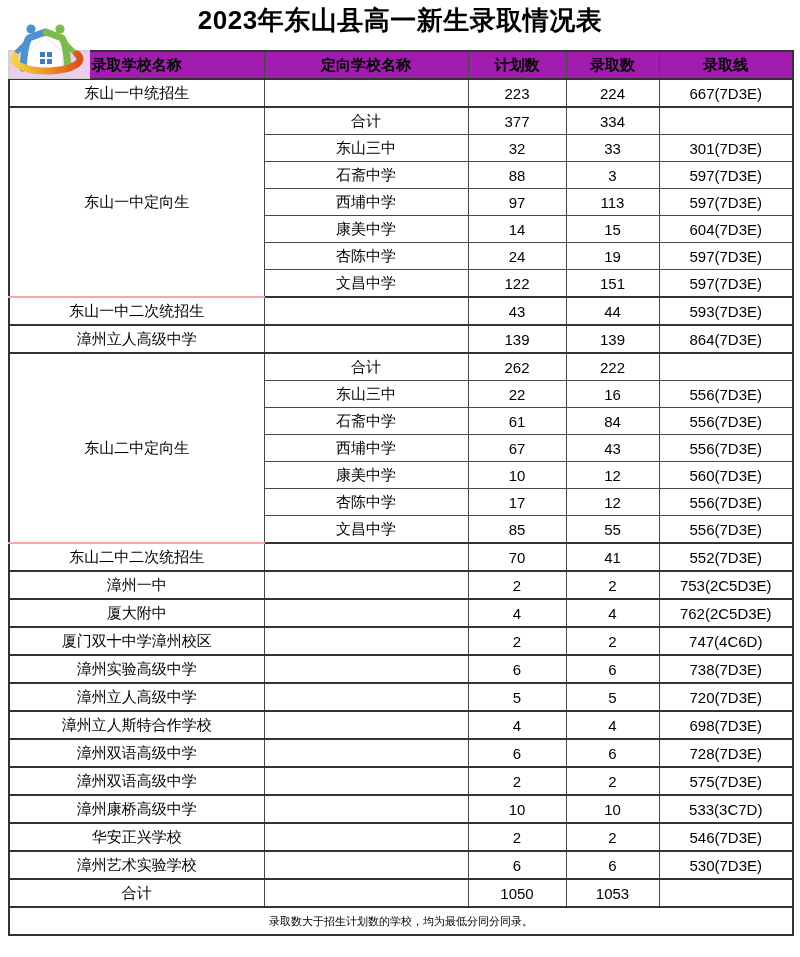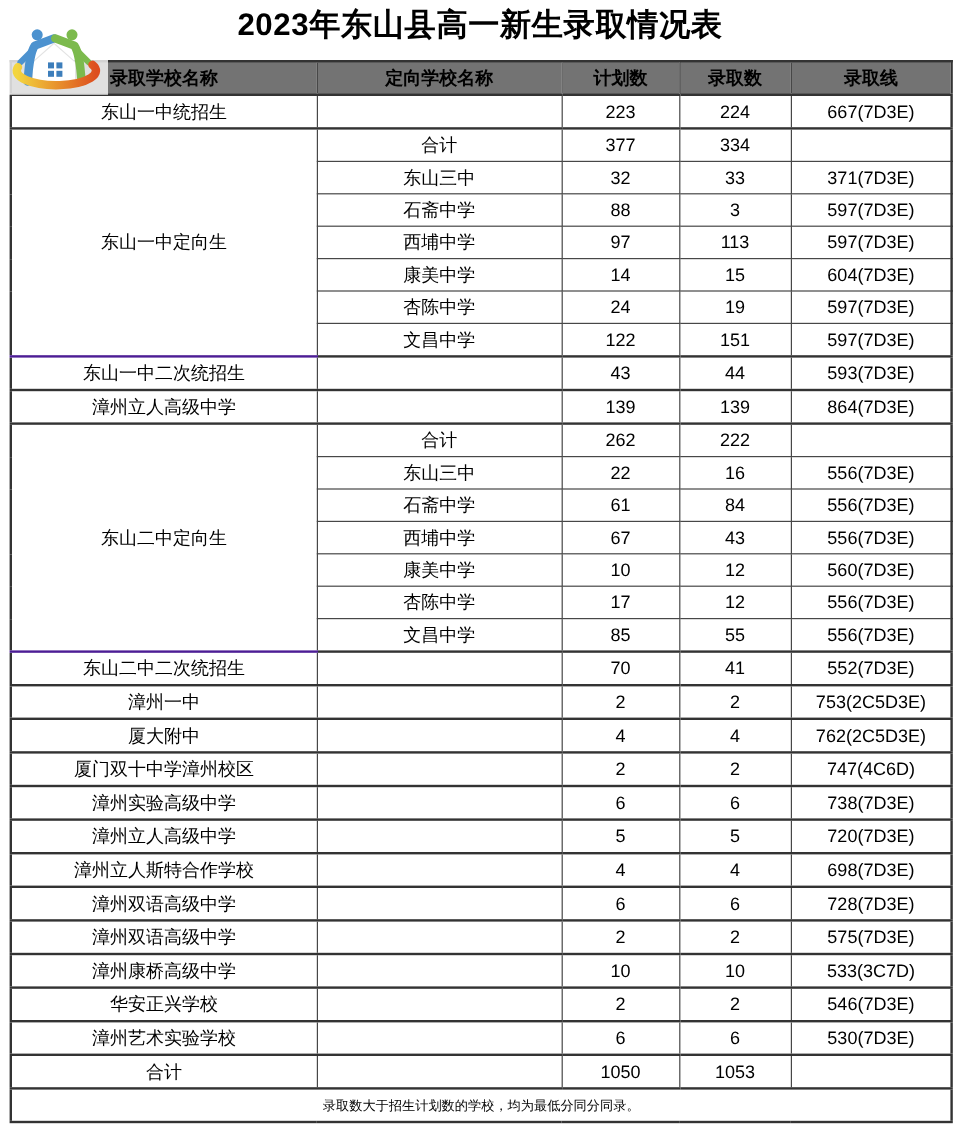--- a/index.html
+++ b/index.html
@@ -45,26 +45,26 @@
     border: 1px solid #474747;
     height: 26px;
     padding: 0 2px;
     text-align: center;
     vertical-align: middle;
     font-size: 15px;
     overflow: hidden;
     white-space: nowrap;
   }
   table.admission thead th {
-    background: #737373;
+    background: #a21caf;
     font-weight: 700;
     border-bottom: 2px solid #333333;
   }
   table.admission tr.sec-end > td { border-bottom: 2px solid #333333; }
-  table.admission td.merged { border-bottom: 2px solid #4c1d95; }
+  table.admission td.merged { border-bottom: 2px solid #fca5a5; }
   table.admission td.note-cell { font-size: 11px; }
 </style>
 </head>
 <body>
 
 <div class="page">
 
   <div class="page-title">2023年东山县高一新生录取情况表</div>
 
   <svg class="logo" viewBox="0 0 88 58" xmlns="http://www.w3.org/2000/svg">
@@ -130,21 +130,21 @@
           <td rowspan="7" class="merged">东山一中定向生</td>
           <td>合计</td>
           <td>377</td>
           <td>334</td>
           <td></td>
         </tr>
         <tr>
           <td>东山三中</td>
           <td>32</td>
           <td>33</td>
-          <td>371(7D3E)</td>
+          <td>301(7D3E)</td>
         </tr>
         <tr>
           <td>石斋中学</td>
           <td>88</td>
           <td>3</td>
           <td>597(7D3E)</td>
         </tr>
         <tr>
           <td>西埔中学</td>
           <td>97</td>

